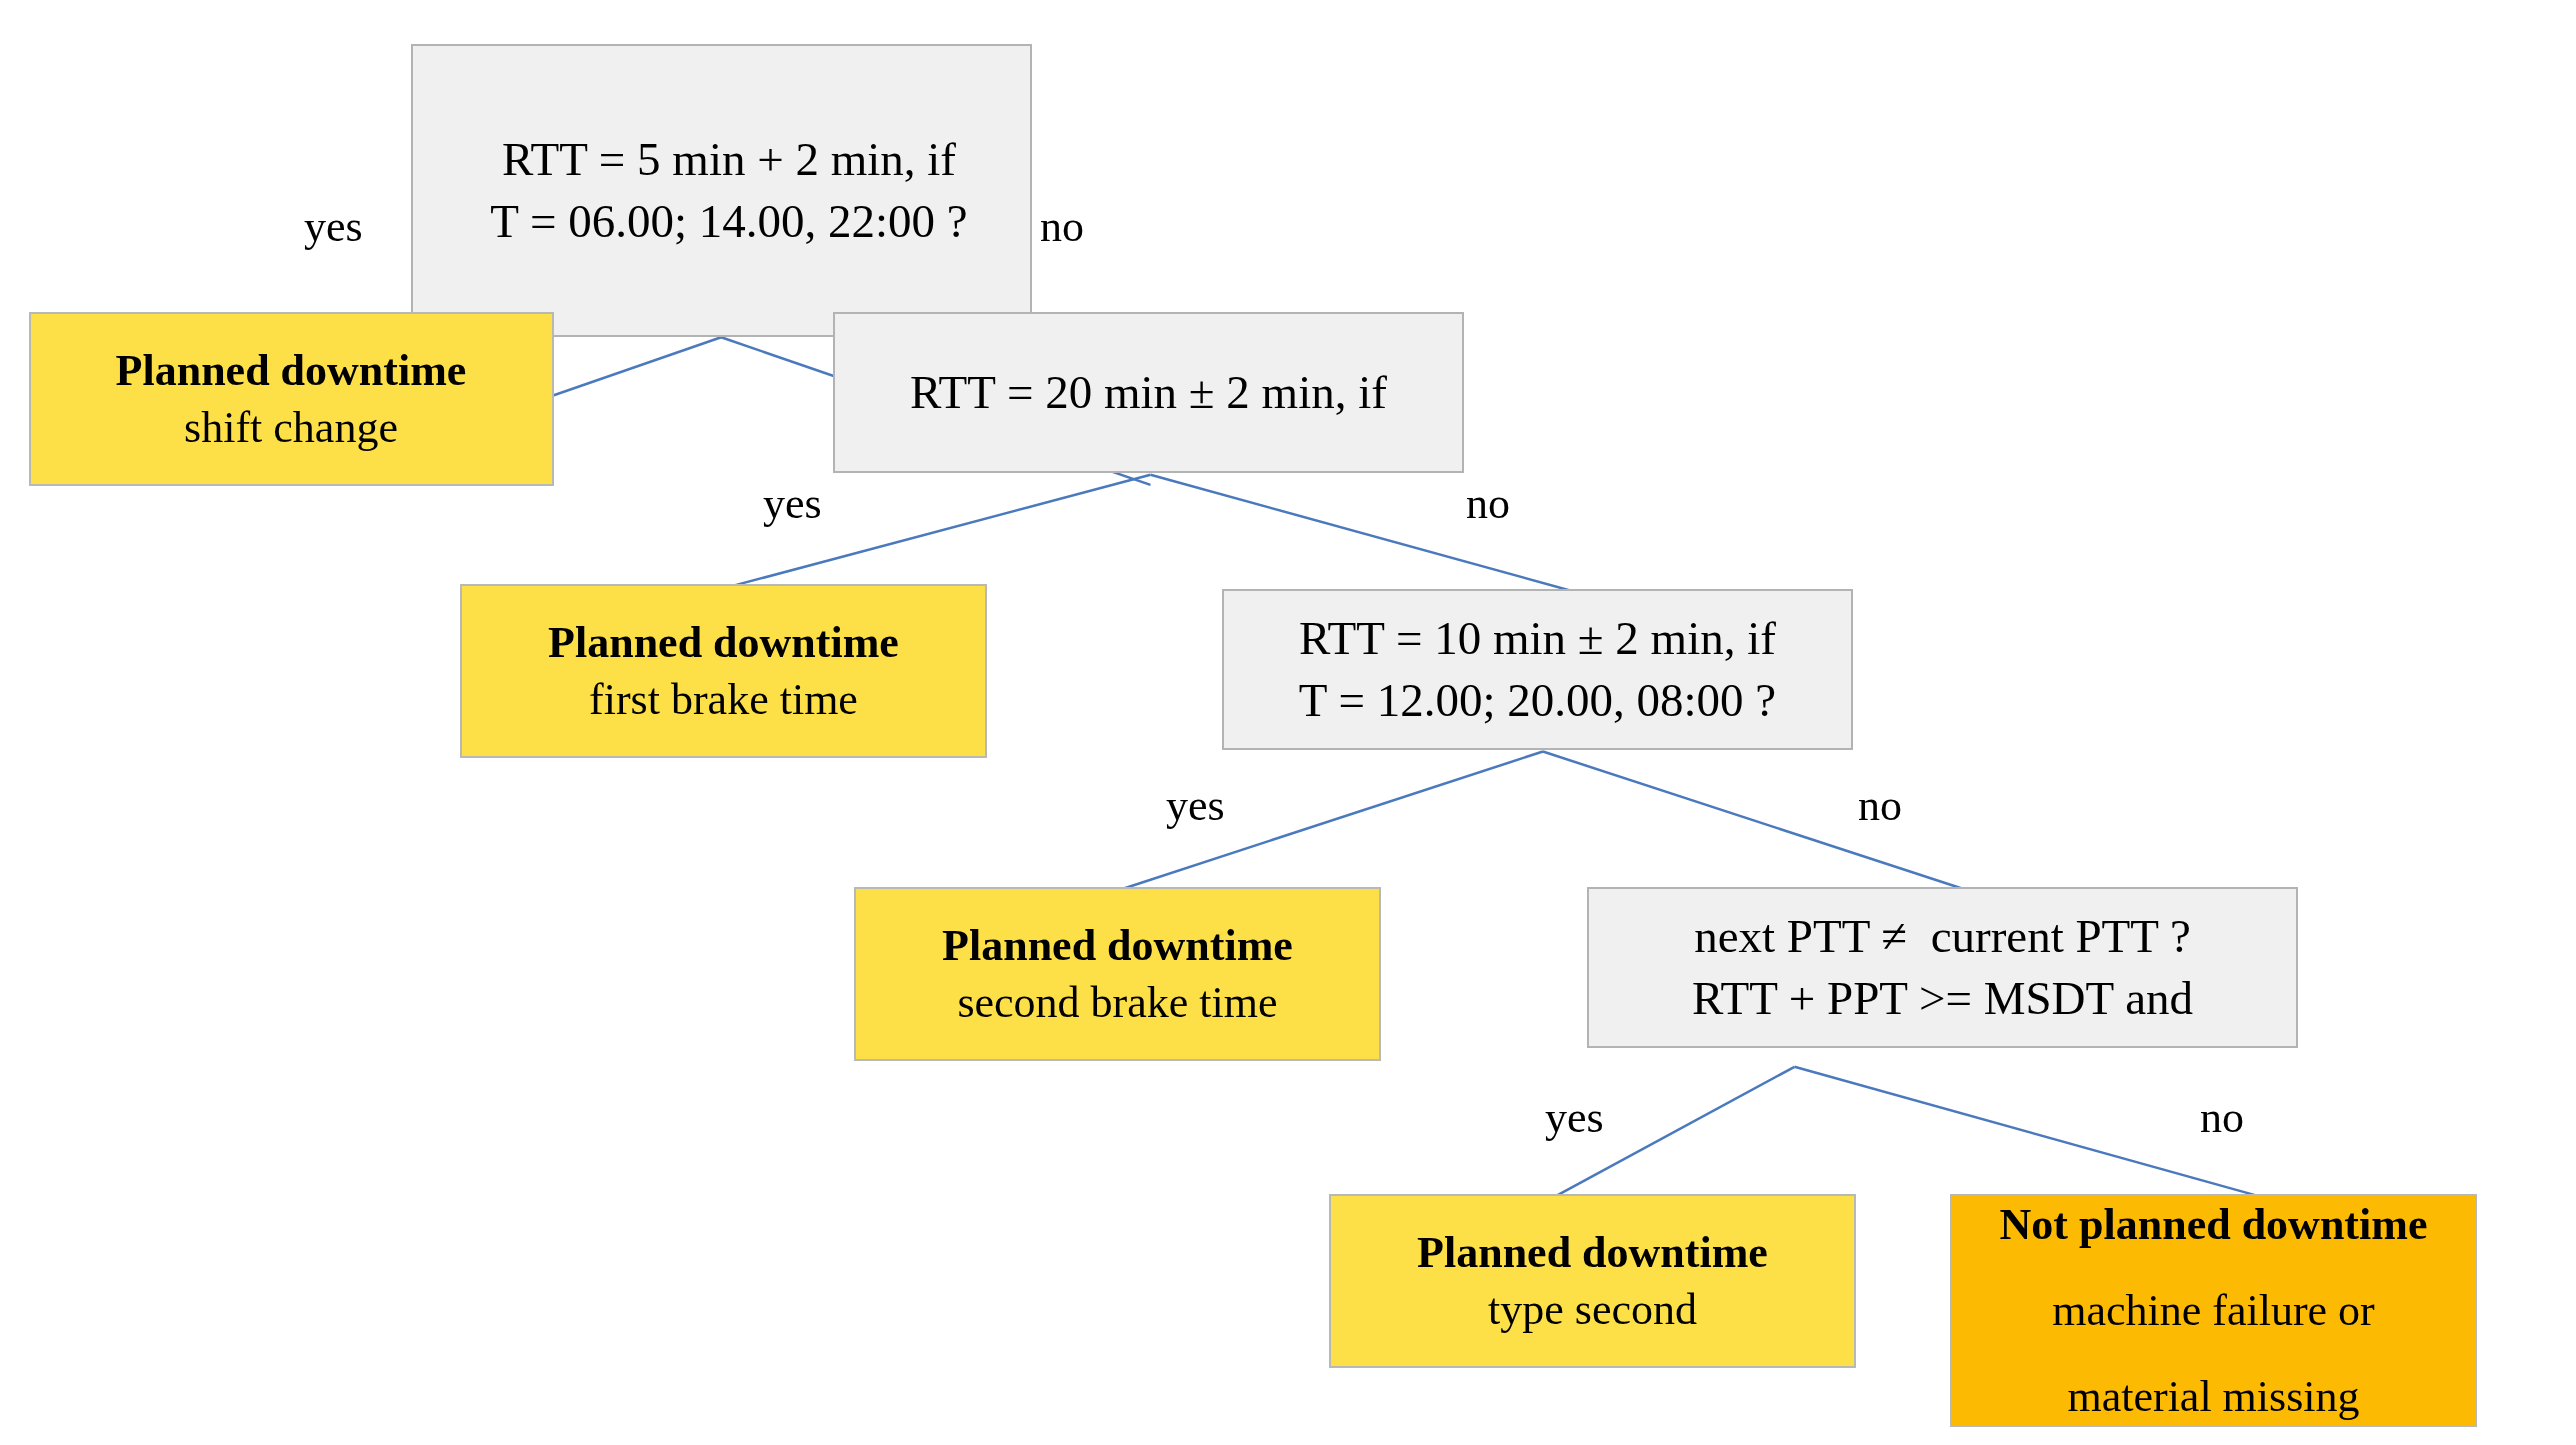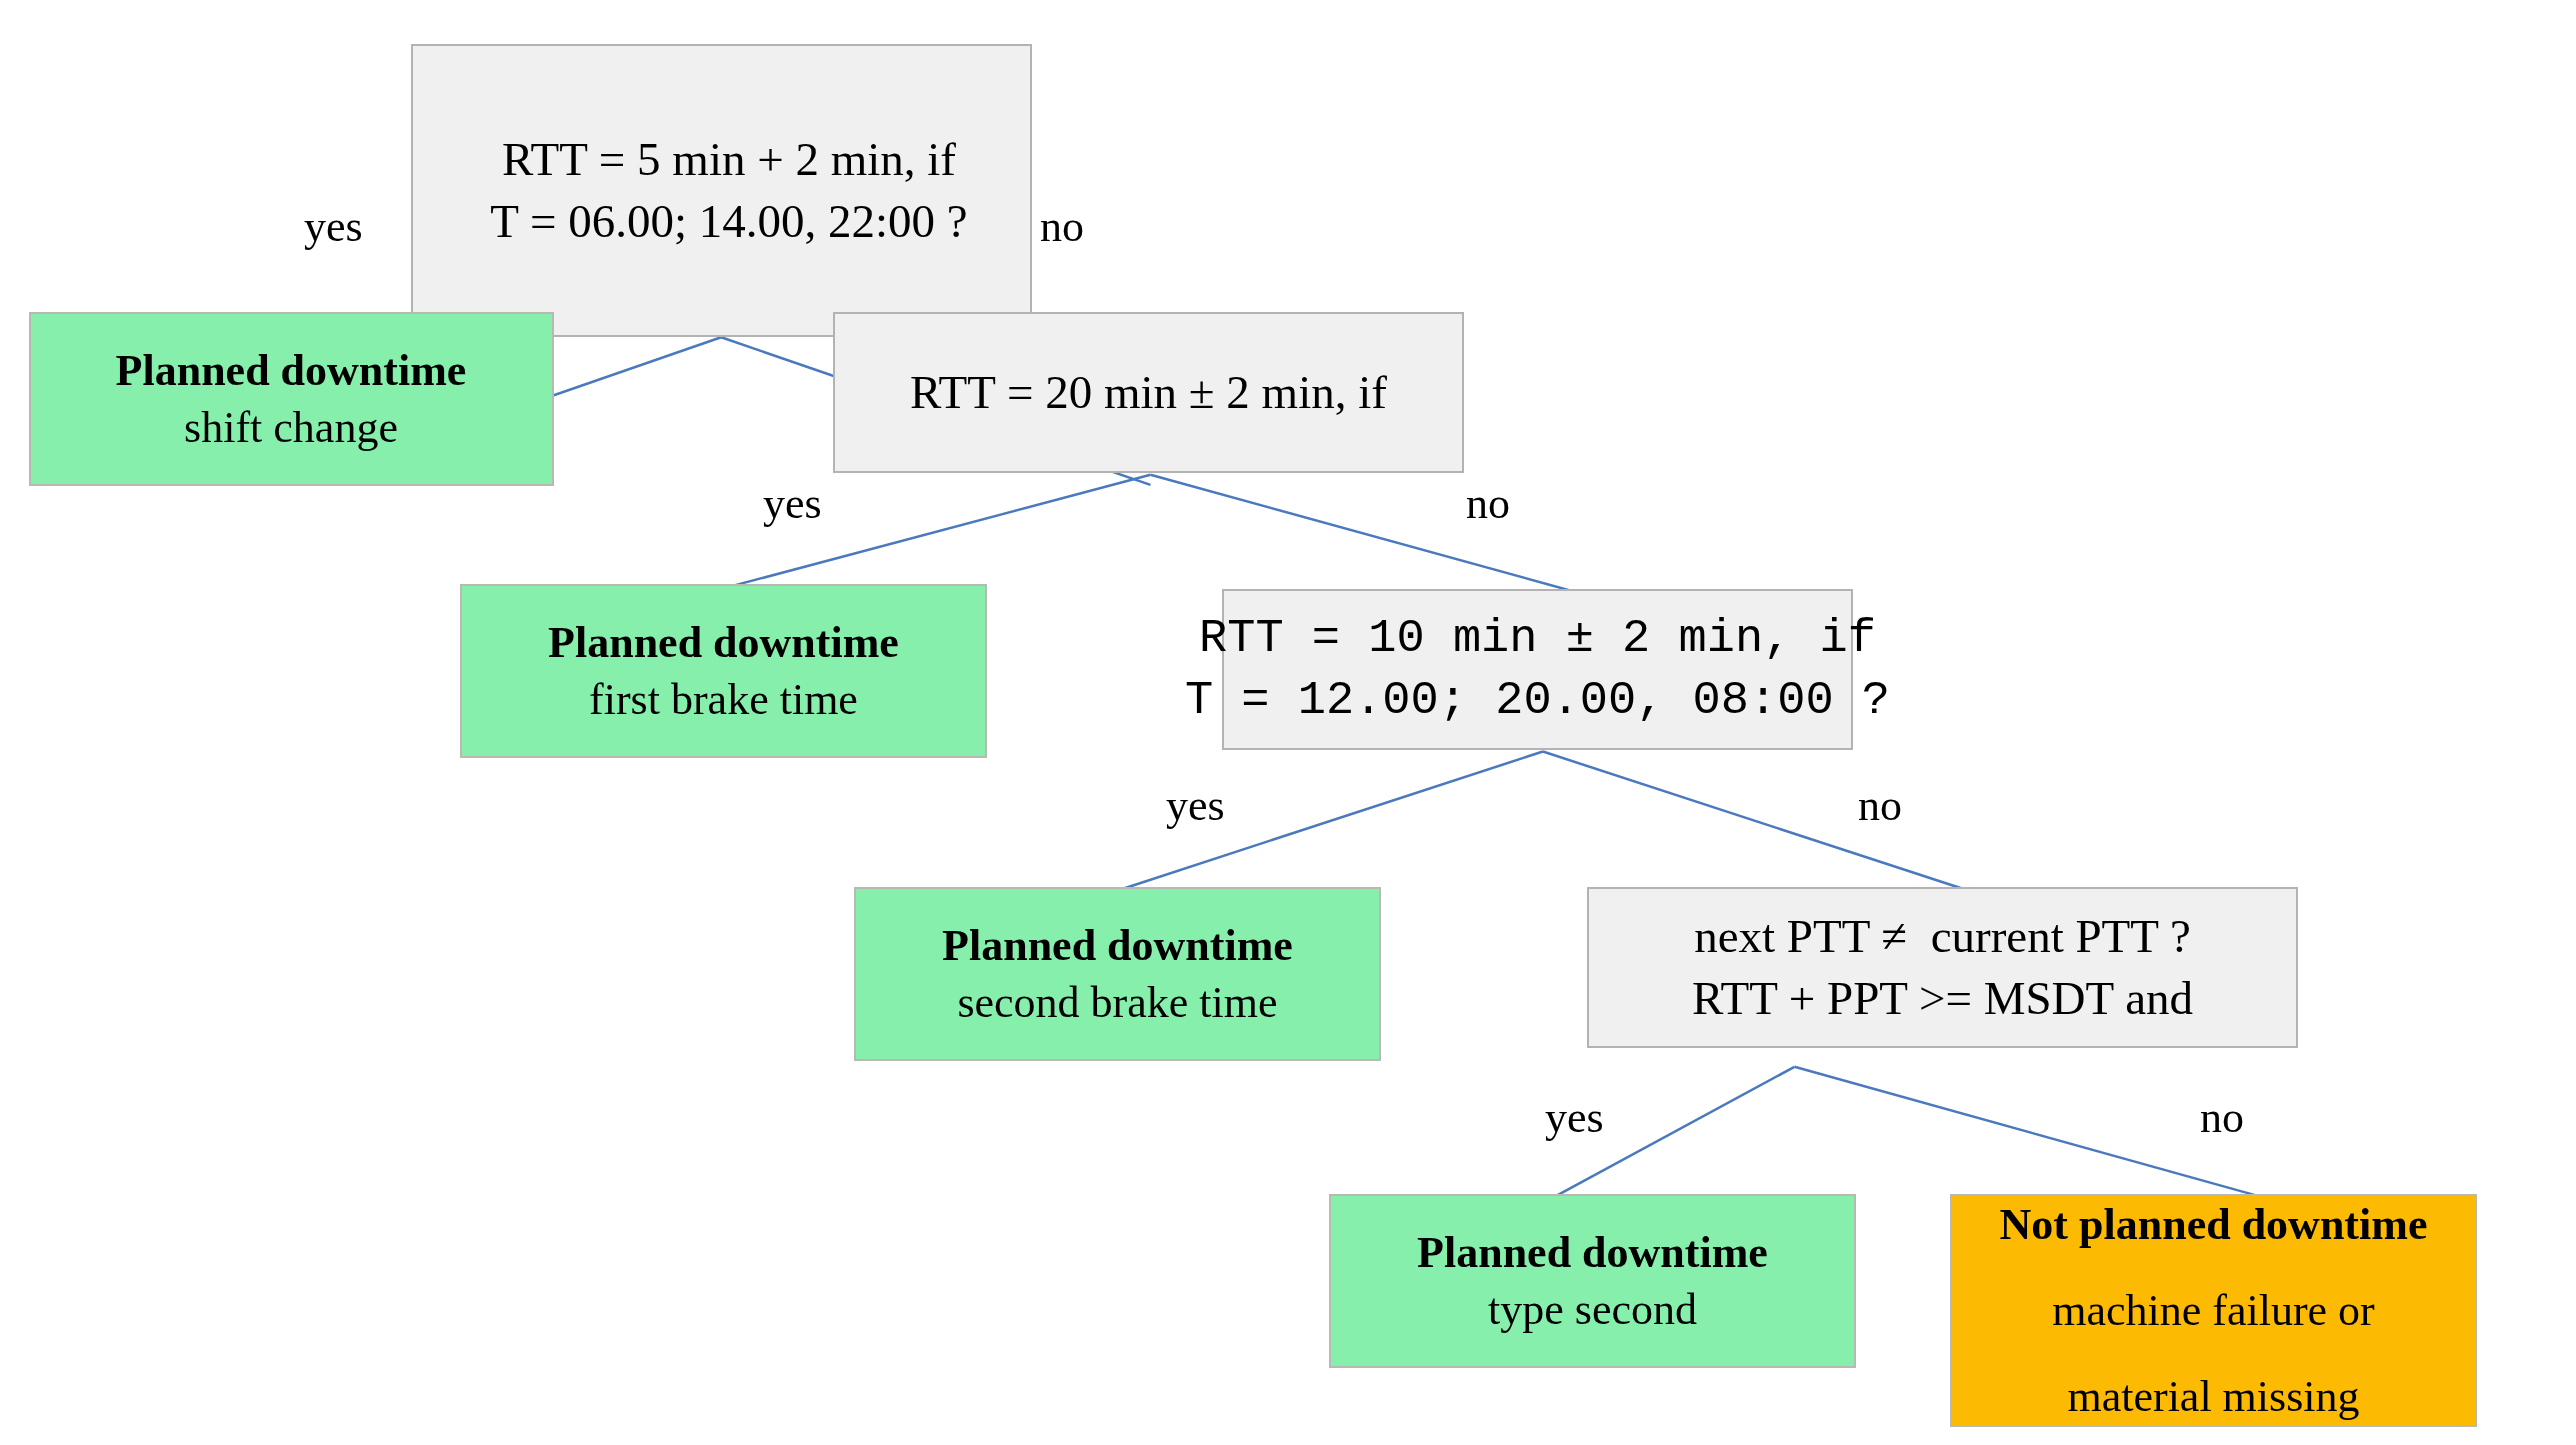--- a/index.html
+++ b/index.html
@@ -33,21 +33,21 @@
     justify-content: center;
     text-align: center;
     color: #000000;
     z-index: 2;
   }
   .node-decision {
     background: #f0f0f0;
     border: 2.5px solid #b3b3b3;
   }
   .node-leaf-green {
-    background: #86efac;
+    background: #fde047;
     border: 2.5px solid #b9b9b3;
   }
   .node-leaf-orange {
     background: #fcba03;
     border: 2.5px solid #b9b9b3;
   }
   .line {
     display: block;
     white-space: pre;
     line-height: 1.30;
@@ -84,21 +84,21 @@
       <span class="line line-bold">Planned downtime</span>
       <span class="line">shift change</span>
     </div>
     <div class="node node-decision" style="left: 833px; top: 312px; width: 631px; height: 161px; font-size: 47px;">
       <span class="line">RTT = 20 min ± 2 min, if</span>
     </div>
     <div class="node node-leaf-green" style="left: 460px; top: 584px; width: 527px; height: 174px; font-size: 44px;">
       <span class="line line-bold">Planned downtime</span>
       <span class="line">first brake time</span>
     </div>
-    <div class="node node-decision" style="left: 1222px; top: 589px; width: 631px; height: 161px; font-size: 47px; font-family: Liberation Mono, monospace;">
+    <div class="node node-decision" style="left: 1222px; top: 589px; width: 631px; height: 161px; font-size: 47px;">
       <span class="line">RTT = 10 min ± 2 min, if</span>
       <span class="line">T = 12.00; 20.00, 08:00 ?</span>
     </div>
     <div class="node node-leaf-green" style="left: 854px; top: 887px; width: 527px; height: 174px; font-size: 44px;">
       <span class="line line-bold">Planned downtime</span>
       <span class="line">second brake time</span>
     </div>
     <div class="node node-decision" style="left: 1587px; top: 887px; width: 711px; height: 161px; font-size: 47px;">
       <span class="line">next PTT ≠  current PTT ?</span>
       <span class="line">RTT + PPT &gt;= MSDT and</span>

